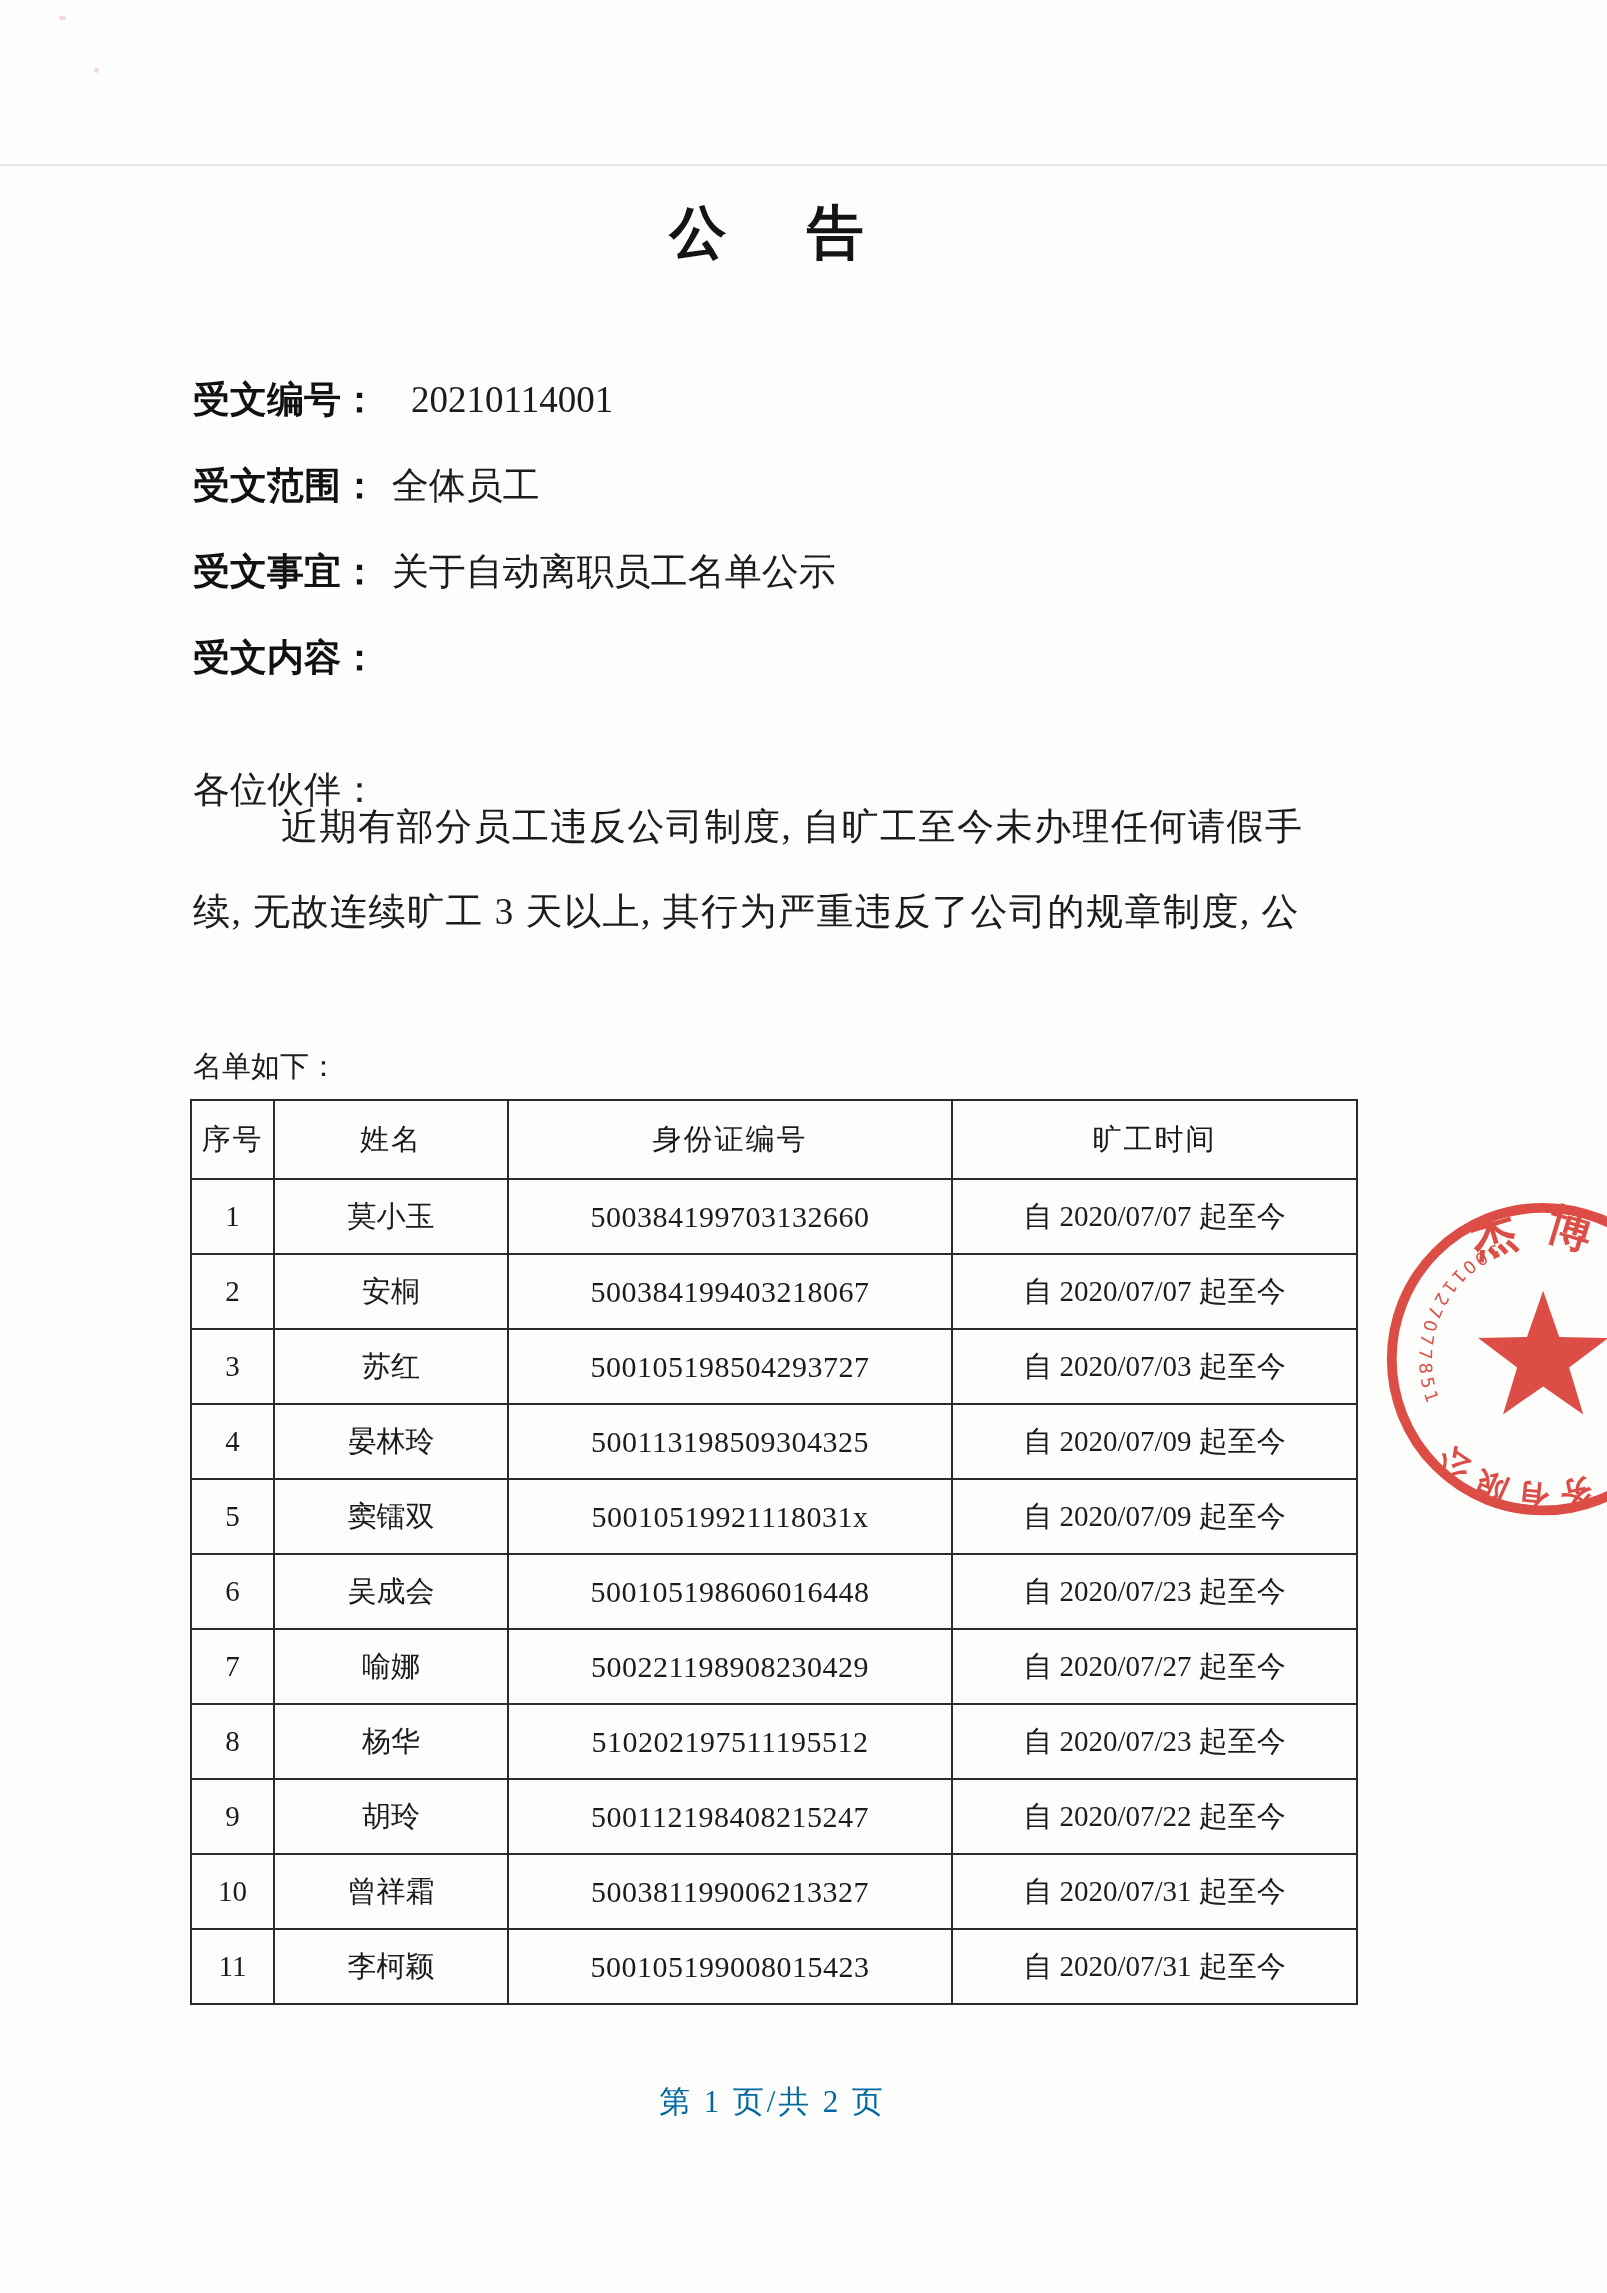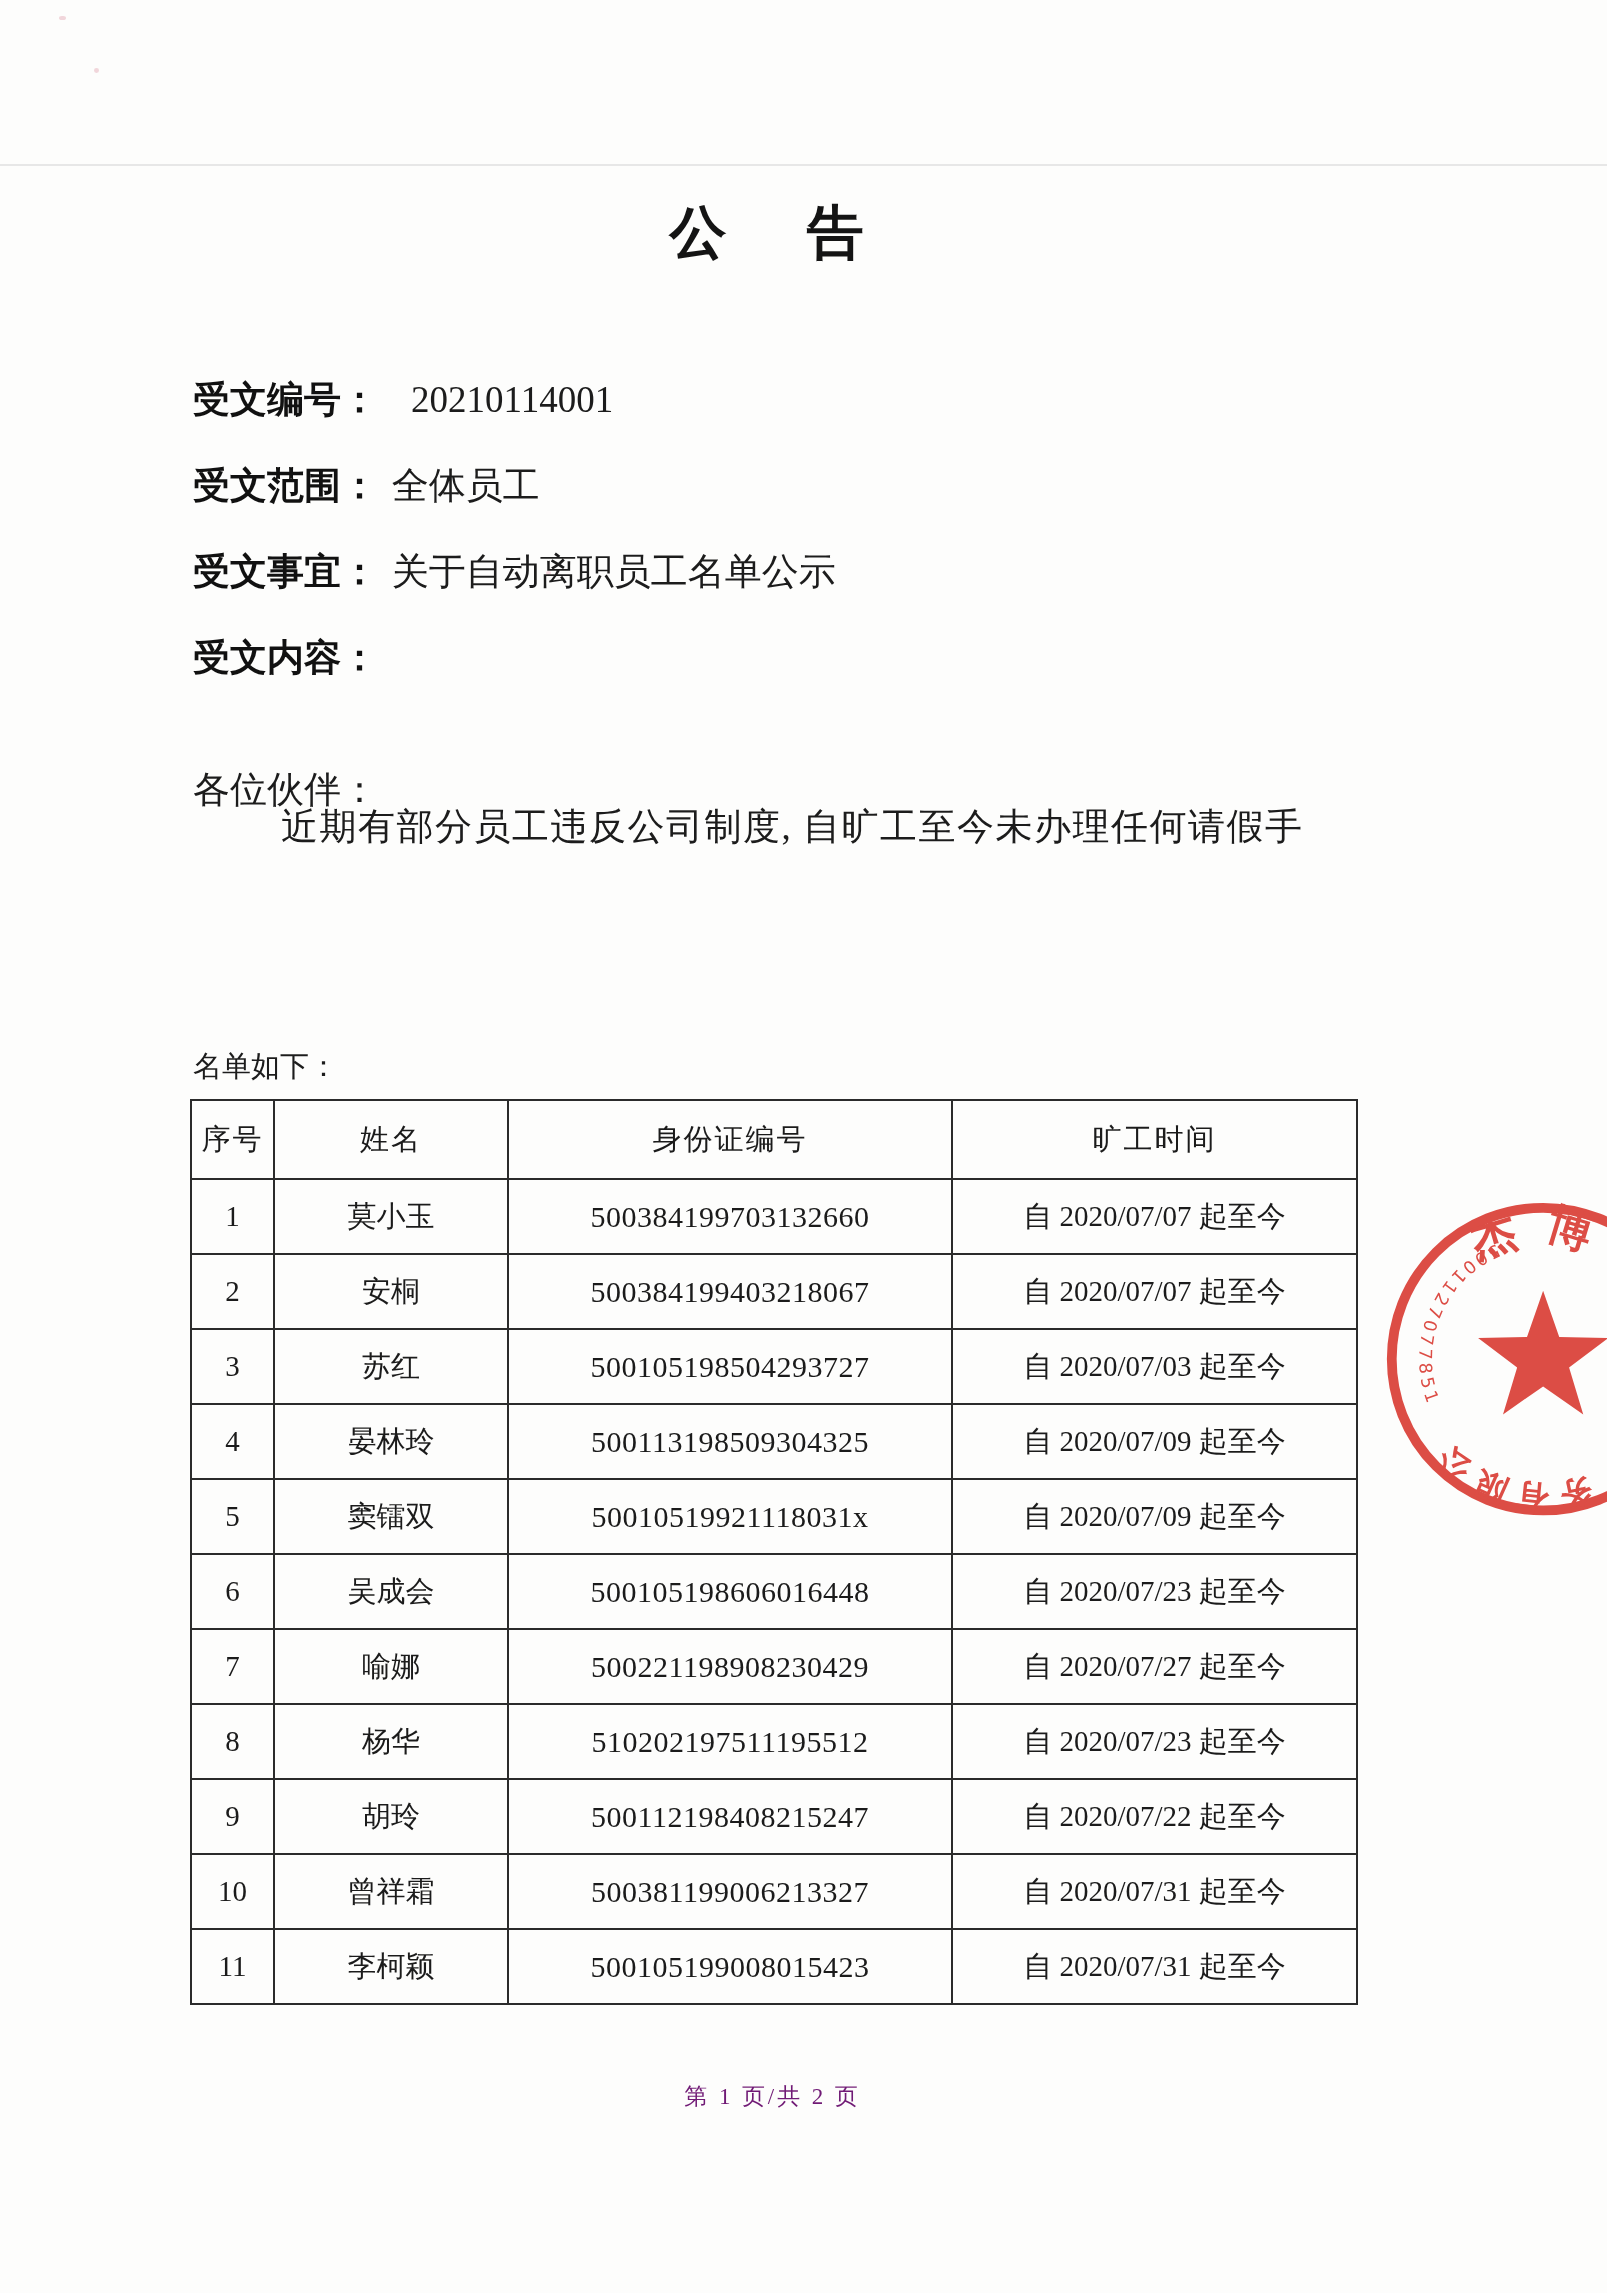--- a/index.html
+++ b/index.html
@@ -36,21 +36,21 @@
   }
   table.roster th,table.roster td{
     border:2px solid #2b2b2b;text-align:center;vertical-align:middle;
     font-weight:normal;padding:0;
   }
   table.roster th{height:77px;font-size:29px;letter-spacing:2px;border-radius:16px;}
   table.roster td{height:73px;}
   td.id-cell{font-size:30px;letter-spacing:0.5px;}
   .page-footer{
     position:absolute;left:190px;top:2081px;width:1165px;
-    text-align:center;font-size:23px;letter-spacing:2.9px;color:#701a75;
+    text-align:center;font-size:31px;letter-spacing:2.9px;color:#0369a1;
   }
   .stamp{
     position:absolute;left:1382px;top:1198px;width:332px;height:332px;
     opacity:.9;pointer-events:none;
   }
 </style>
 </head>
 <body>
 
 <div class="page">
@@ -71,20 +71,21 @@
   <div class="field-row" style="top:461px;">
     <span class="field-label">受文范围：</span><span class="field-value">全体员工</span>
   </div>
   <div class="field-row" style="top:633px;">
     <span class="field-label">受文内容：</span><span class="field-value"></span>
   </div>
 
   <div class="salutation">各位伙伴：</div>
 
   <div class="body-line indented" style="top:802px;">近期有部分员工违反公司制度, 自旷工至今未办理任何请假手</div>
+  <div class="body-line" style="top:887px;">续, 无故连续旷工 3 天以上, 其行为严重违反了公司的规章制度, 公</div>
 
   <div class="list-intro">名单如下：</div>
 
   <div class="table-wrap">
     <table class="roster">
       <colgroup>
         <col style="width:83px">
           <col style="width:234px">
           <col style="width:444px">
           <col style="width:405px">

